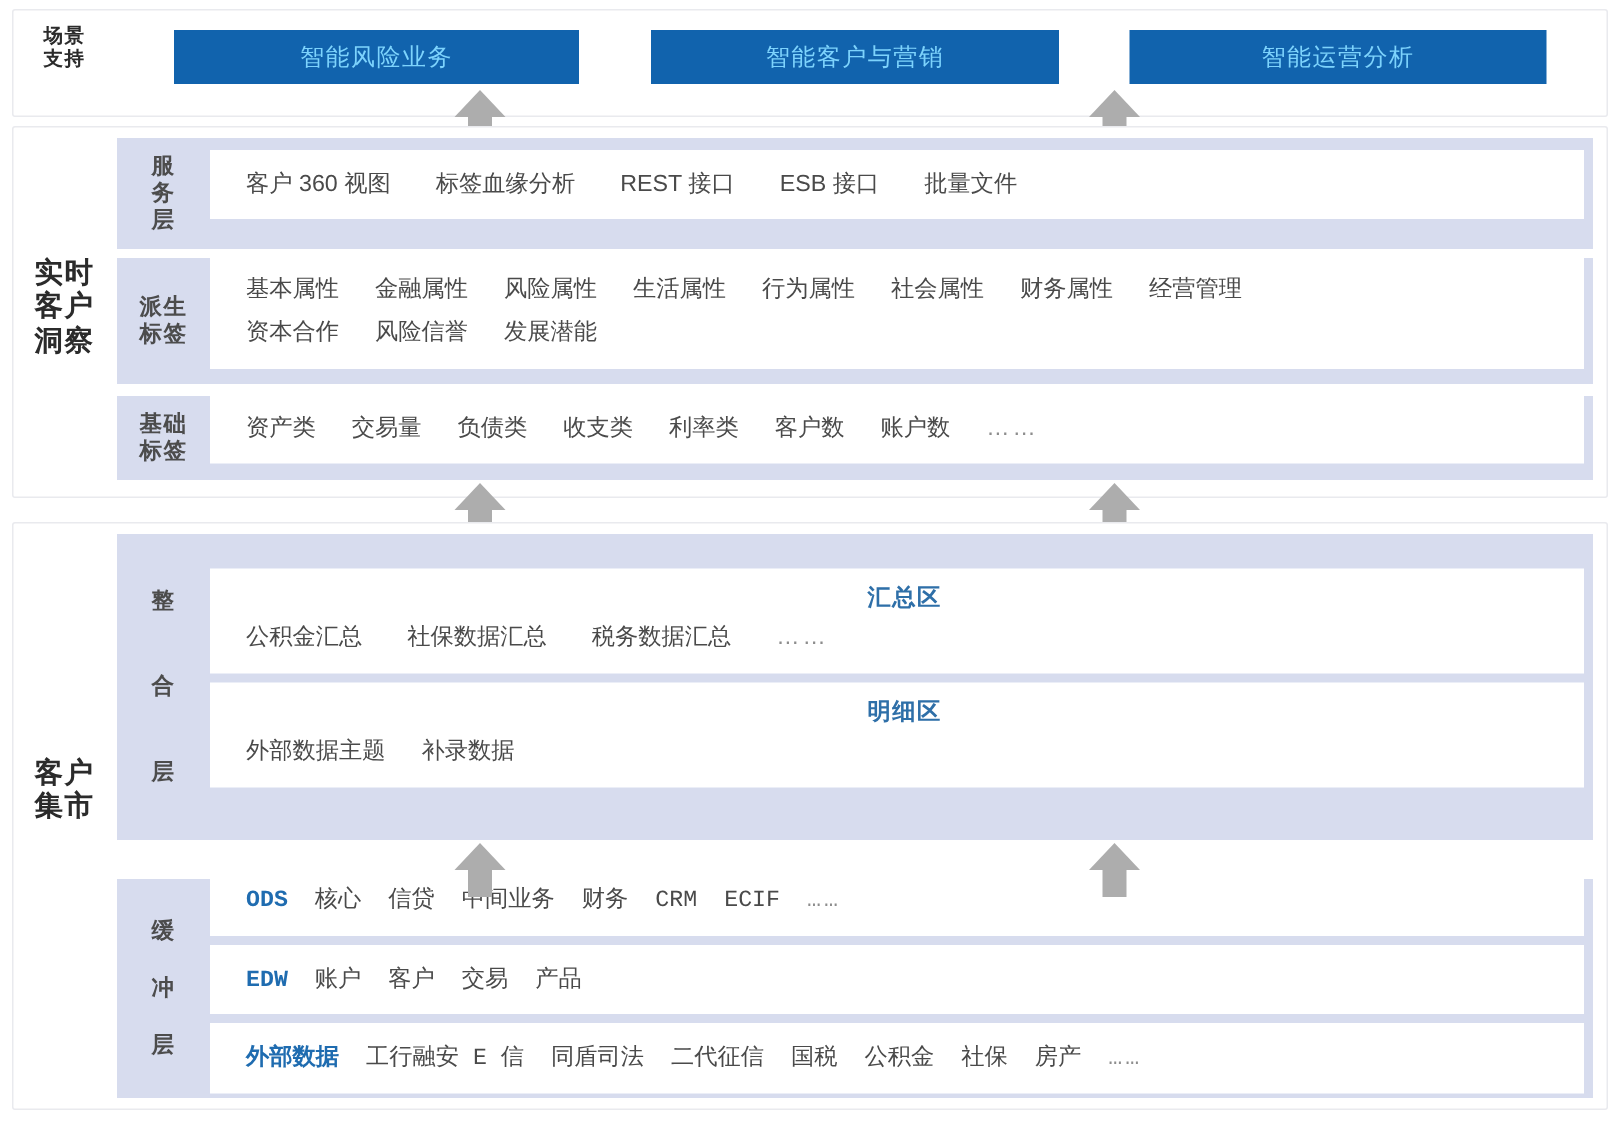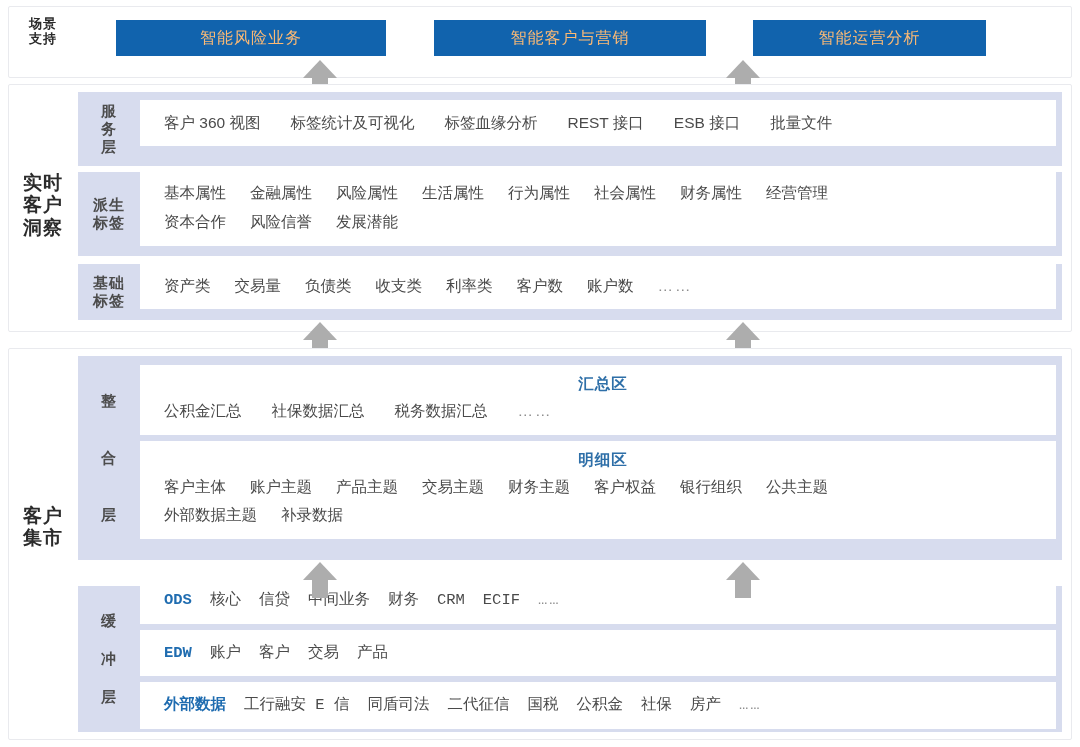--- a/index.html
+++ b/index.html
@@ -40,30 +40,30 @@
   #glabel-scene   { top: 16px;  font-size: 13px; }
   #glabel-insight { top: 172px; font-size: 19px; }
   #glabel-mart    { top: 505px; font-size: 19px; }
 
   
   .scene-btn {
     position: absolute;
     top: 20px;
     height: 36px;
     background: #1163ad;
-    color: #fdba74;
+    color: #7dd3fc;
     font-size: 16px;
     display: flex;
     align-items: center;
     justify-content: center;
     letter-spacing: 1px;
   }
   #scene-btn-0 { left: 116px; width: 270px; }
   #scene-btn-1 { left: 434px; width: 272px; }
-  #scene-btn-2 { left: 753px; width: 233px; }
+  #scene-btn-2 { left: 753px; width: 278px; }
 
   
   .band {
     position: absolute;
     left: 78px;
     width: 984px;
     background: #d7dcee;
     display: flex;
     align-items: stretch;
   }
@@ -191,21 +191,20 @@
 <div class="band" id="band-service">
   <div class="band-label">
     <div>服</div>
     <div>务</div>
     <div>层</div>
   </div>
   <div class="band-rows">
     <div class="white-box">
       <div class="items sp-lg">
         <span class="it">客户 360 视图</span>
-        <span class="it">标签统计及可视化</span>
         <span class="it">标签血缘分析</span>
         <span class="it">REST 接口</span>
         <span class="it">ESB 接口</span>
         <span class="it">批量文件</span>
       </div>
     </div>
   </div>
 </div>
 
 <div class="band" id="band-derived">
@@ -284,30 +283,20 @@
       <div class="items sp-lg">
         <span class="it">公积金汇总</span>
         <span class="it">社保数据汇总</span>
         <span class="it">税务数据汇总</span>
         <span class="it ell">……</span>
       </div>
     </div>
 
     <div class="white-box">
       <div class="zone-title">明细区</div>
-      <div class="items sp-md">
-        <span class="it">客户主体</span>
-        <span class="it">账户主题</span>
-        <span class="it">产品主题</span>
-        <span class="it">交易主题</span>
-        <span class="it">财务主题</span>
-        <span class="it">客户权益</span>
-        <span class="it">银行组织</span>
-        <span class="it">公共主题</span>
-      </div>
       <div class="items sp-md">
         <span class="it">外部数据主题</span>
         <span class="it">补录数据</span>
       </div>
     </div>
 
   </div>
 </div>
 
 <div class="band" id="band-buffer">

